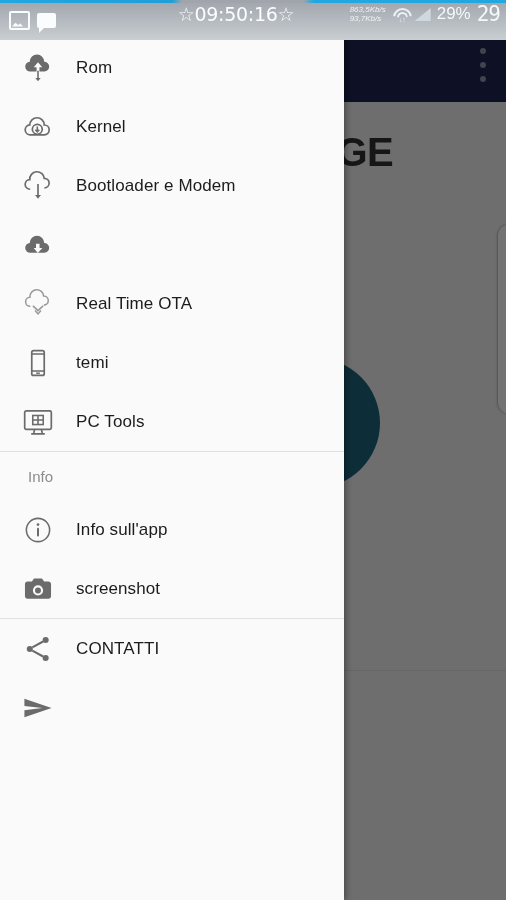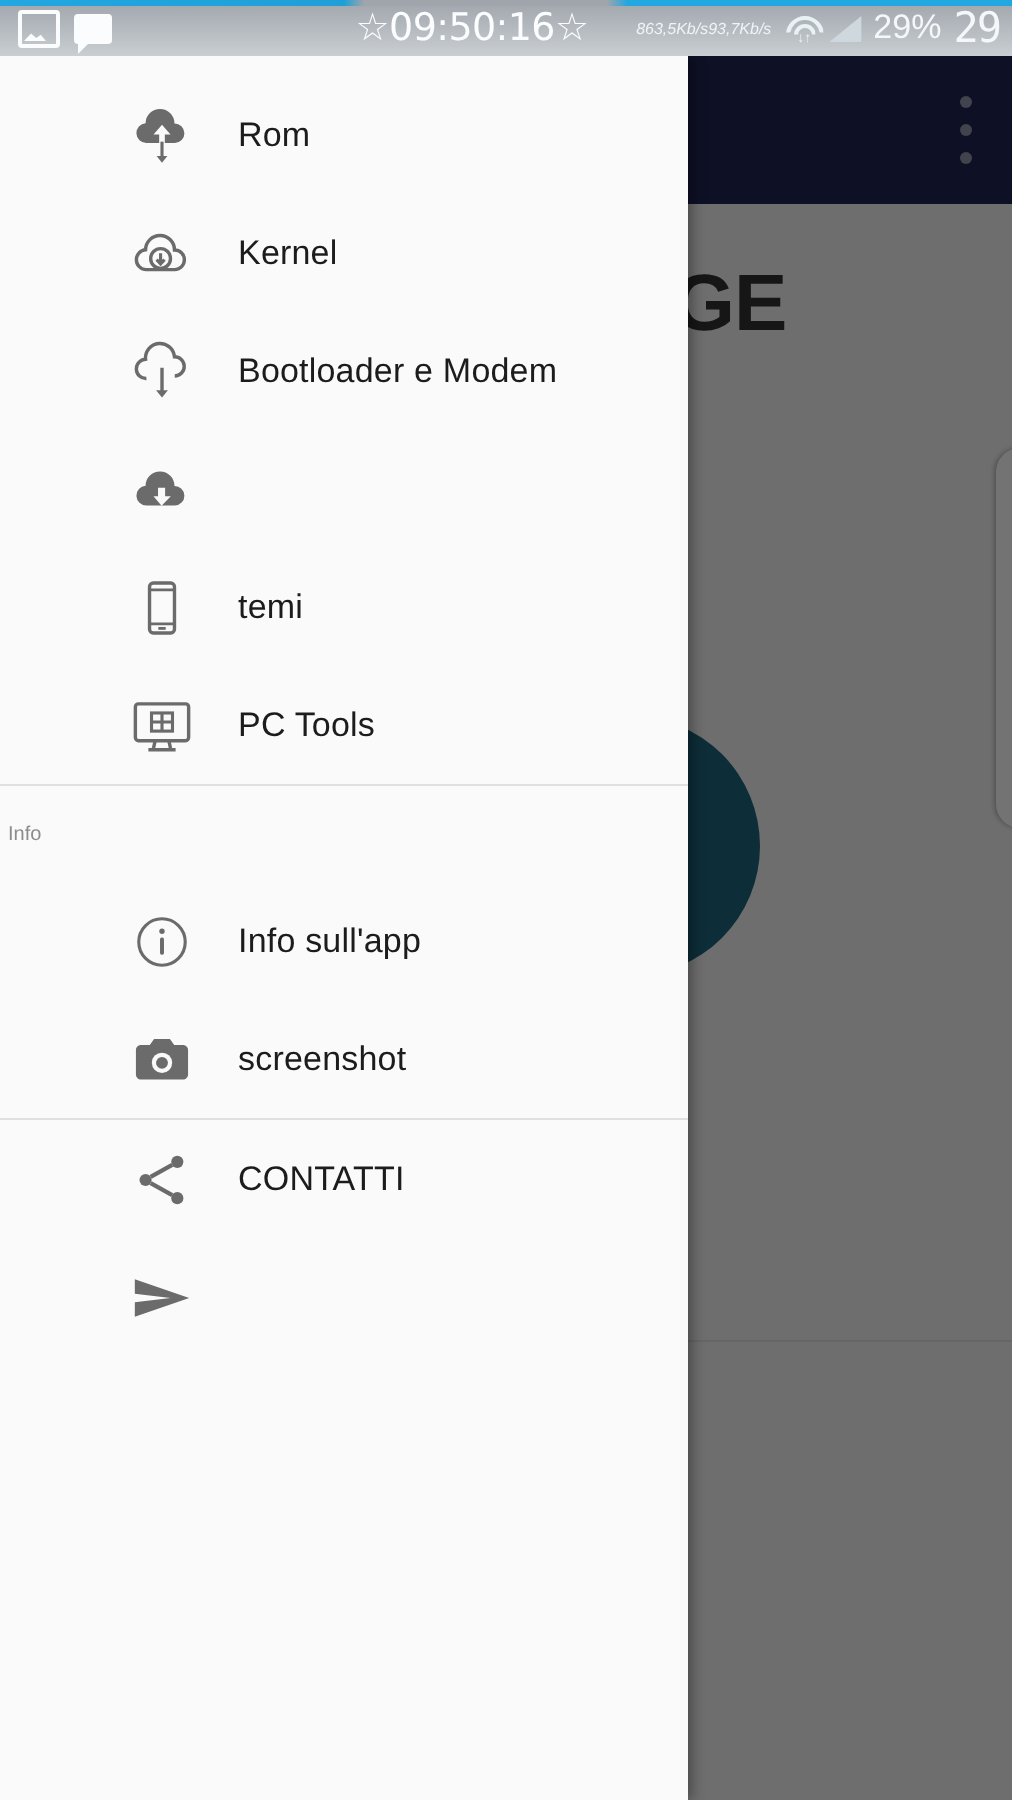--- a/index.html
+++ b/index.html
@@ -28,61 +28,61 @@
   .bg-num{position:absolute;left:255px;top:565px;font-size:58px;font-weight:bold;
     color:#2b2b2b;letter-spacing:-1px;white-space:nowrap;}
   .bg-card{position:absolute;left:498px;top:196px;width:40px;height:190px;
     background:#f4f4f4;border-radius:12px;box-shadow:-1px 0 2px rgba(0,0,0,.25);}
   .bg-hairline{position:absolute;left:0;top:642px;width:506px;height:1px;background:#d8d8d8;}
 
   
   .scrim{position:absolute;left:0;top:28px;width:506px;height:872px;background:rgba(0,0,0,.53);}
 
   
-  .statusbar{position:absolute;left:0;top:0;width:506px;height:28px;
+  .statusbar{position:absolute;left:0;top:0;width:506px;height:40px;
     background:linear-gradient(#9fa5ab,#c9ced2);color:#f3f6f8;
     display:flex;align-items:center;z-index:40;overflow:hidden;}
   .sb-accent{position:absolute;left:0;top:0;width:506px;height:3px;
     background:linear-gradient(90deg,#22a7e0 0%,#1f9fd8 34%,#9fa5ab 36%,#9fa5ab 60%,#22a7e0 62%,#22a7e0 100%);}
   .sb-left{display:flex;align-items:center;gap:7px;padding-left:9px;}
   .ic-image{width:17px;height:15px;border:2px solid #fafcfd;border-radius:2px;position:relative;}
   .ic-image:after{content:"";position:absolute;left:1px;bottom:1px;width:11px;height:6px;
     background:#fafcfd;clip-path:polygon(0 100%,32% 38%,56% 74%,76% 48%,100% 100%);}
   .ic-chat{width:19px;height:15px;background:#fafcfd;border-radius:2px;position:relative;}
   .ic-chat:after{content:"";position:absolute;left:2px;top:14px;border-left:6px solid #fafcfd;
     border-bottom:6px solid transparent;}
   .sb-clock{position:absolute;left:0;right:0;top:0;height:28px;display:flex;
     align-items:center;justify-content:center;font-size:19px;letter-spacing:-.3px;
     color:#fbfdfe;font-family:"DejaVu Sans",sans-serif;padding-right:34px;}
   .sb-right{position:absolute;right:6px;top:0;height:28px;display:flex;align-items:center;gap:6px;}
-  .sb-speed{display:flex;flex-direction:row;line-height:9px;font-size:8px;
+  .sb-speed{display:flex;flex-direction:column;line-height:9px;font-size:8px;
     font-style:italic;color:#eef4f7;text-align:left;}
   .ic-wifi{width:17px;height:15px;position:relative;}
   .ic-wifi:before{content:"";position:absolute;left:1px;top:1px;width:15px;height:15px;
     border:2px solid #eaf1f5;border-radius:50%;
     clip-path:polygon(0 0,100% 0,100% 46%,0 46%);}
   .ic-wifi:after{content:"";position:absolute;left:5px;top:5px;width:7px;height:7px;
     border:2px solid #eaf1f5;border-radius:50%;clip-path:polygon(0 0,100% 0,100% 52%,0 52%);}
   .ic-wifi b{position:absolute;left:7px;top:9px;font-size:7px;color:#eaf1f5;font-weight:400;}
   .ic-signal{width:16px;height:14px;position:relative;}
   .ic-signal:after{content:"";position:absolute;left:0;bottom:0;width:16px;height:13px;
     background:#cfd8de;clip-path:polygon(100% 0,100% 100%,0 100%);}
   .sb-batt{font-size:17px;color:#f4f8fa;letter-spacing:0;}
   .sb-battnum{font-size:21px;color:#f4f8fa;font-family:"DejaVu Sans Mono",monospace;
     letter-spacing:-1px;}
 
   
   .drawer{position:absolute;left:0;top:28px;width:344px;height:872px;background:#fafafa;
     z-index:30;box-shadow:2px 0 6px rgba(0,0,0,.35);overflow:hidden;}
-  .drw-item{height:59px;display:flex;align-items:center;cursor:pointer;margin-left:43px;}
+  .drw-item{height:59px;display:flex;align-items:center;cursor:pointer;}
   .drw-icon{width:76px;min-width:76px;display:flex;align-items:center;justify-content:center;}
   .drw-label{font-size:17px;color:#1c1c1c;letter-spacing:.1px;}
   .drw-divider{height:1px;background:#e0e0e0;margin:0;}
-  .drw-section{height:48px;display:flex;align-items:center;padding-left:4px;
-    font-size:10px;color:#8c8c8c;}
+  .drw-section{height:48px;display:flex;align-items:center;padding-left:28px;
+    font-size:15px;color:#8c8c8c;}
   .drw-spacer{height:10px;}
   .icon-svg{display:block;}
 </style>
 </head>
 <body>
 
 <div id="app">
 
   <div class="bg-app">
     <div class="bg-body"></div>
@@ -167,20 +167,30 @@
 
     <div class="drw-item">
       <span class="drw-icon">
         <svg class="icon-svg" width="34" height="34" viewBox="0 0 24 24">
           <path fill="#6b6b6b" d="M6.5 17.5a3.5 3.5 0 0 1-.3-6.99A5 5 0 0 1 16.4 10.6a3.45 3.45 0 0 1 .1 6.9z"></path>
           <path fill="#fafafa" d="M10.6 11.2h2.5v3h2L11.85 17.6 9 14.2h1.6z"></path>
         </svg>
       </span>
     </div>
 
+    <div class="drw-item">
+      <span class="drw-icon">
+        <svg class="icon-svg" width="34" height="34" viewBox="0 0 24 24">
+          <path fill="none" stroke="#9a9a9a" stroke-width="1.1" d="M6.6 13.6a3.2 3.2 0 0 1-.3-6.4A4.8 4.8 0 0 1 16 6.4a3.2 3.2 0 0 1 .1 6.4"></path>
+          <path fill="none" stroke="#9a9a9a" stroke-width="1.1" d="M8.4 13.3l3.6 3.4 3.6-3.4"></path>
+          <path fill="none" stroke="#9a9a9a" stroke-width="1.1" d="M9.9 16.6l2.1 2.4 2.1-2.4"></path>
+        </svg>
+      </span>
+      <span class="drw-label">Real Time OTA</span>
+    </div>
 
     <div class="drw-item">
       <span class="drw-icon">
         <svg class="icon-svg" width="34" height="34" viewBox="0 0 24 24">
           <rect x="7.6" y="3.2" width="8.8" height="17.6" rx="1.3" fill="none" stroke="#6b6b6b" stroke-width="1.2"></rect>
           <path fill="none" stroke="#6b6b6b" stroke-width="1" d="M7.6 5.6h8.8M7.6 17.6h8.8"></path>
           <rect x="10.7" y="18.7" width="2.6" height="1" fill="#6b6b6b"></rect>
         </svg>
       </span>
       <span class="drw-label">temi</span>

